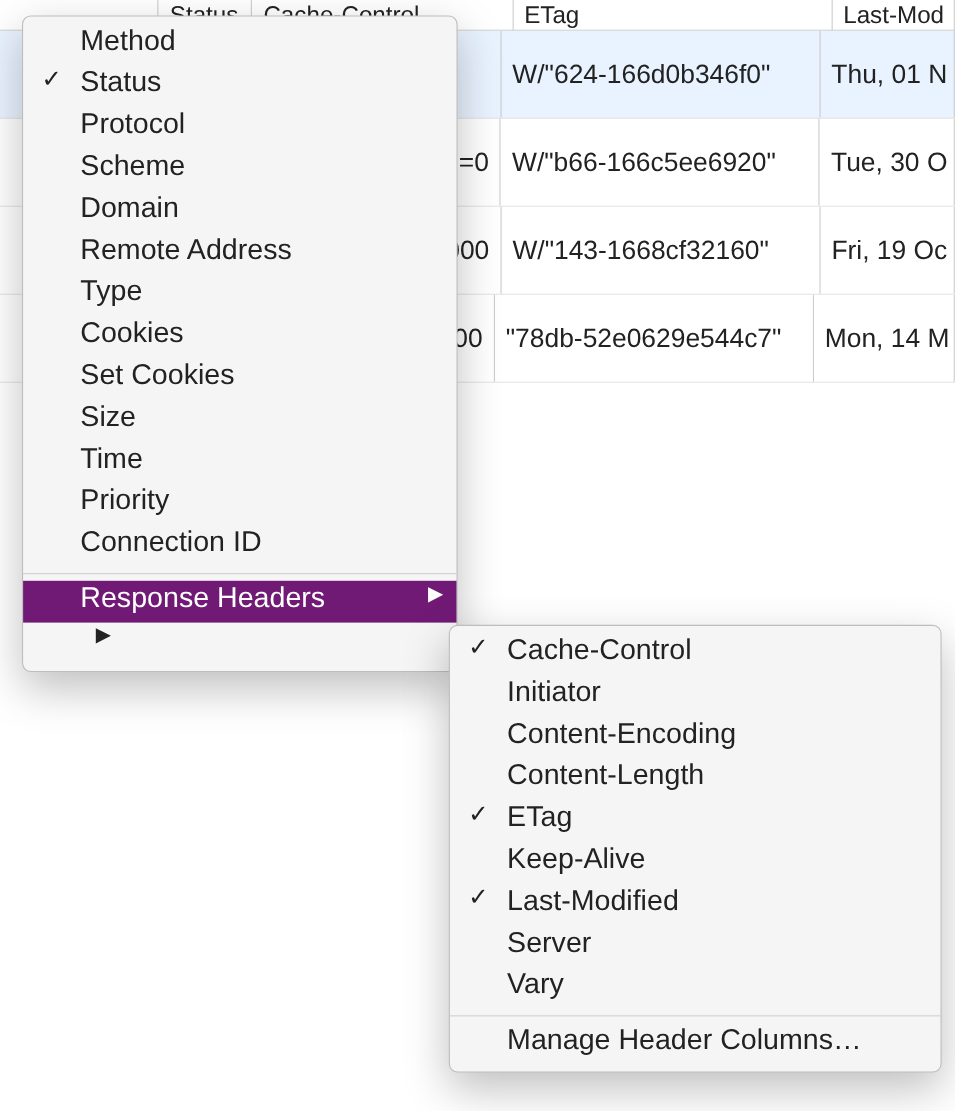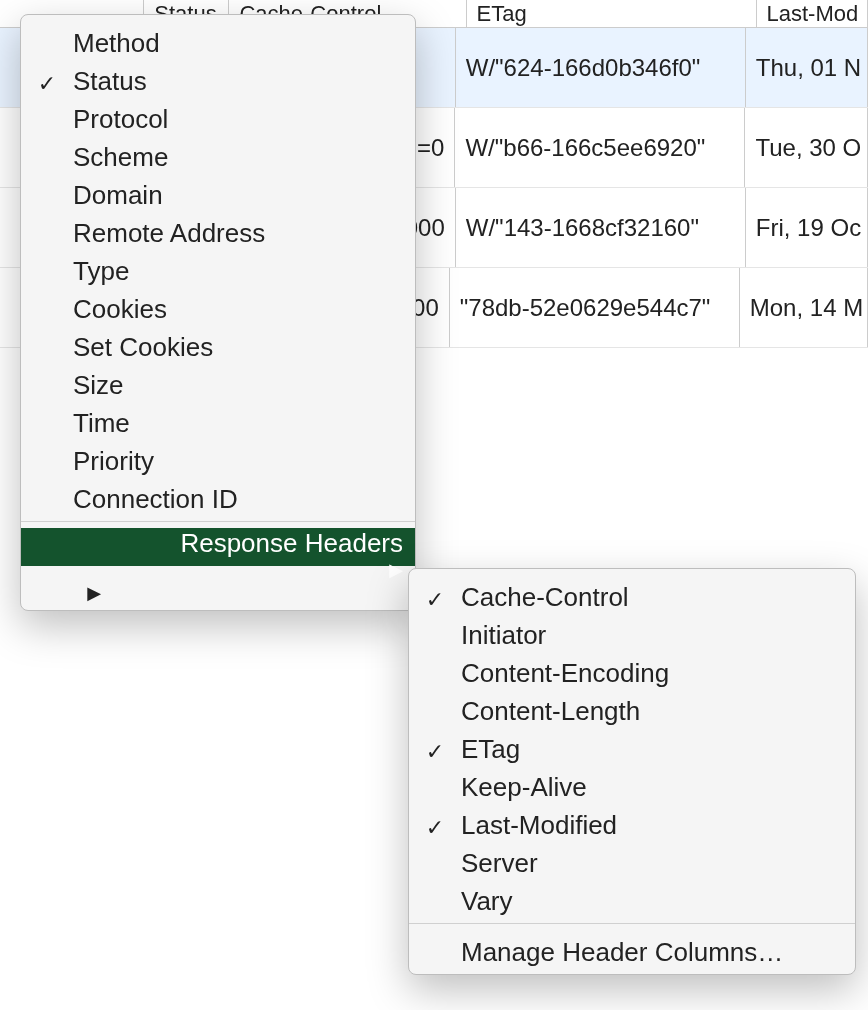--- a/index.html
+++ b/index.html
@@ -62,31 +62,30 @@
       top: 14px;
       width: 396px;
       background: #f5f5f5;
       border: 1px solid #bdbdbd;
       border-radius: 8px;
       box-shadow: 0 15px 40px rgba(0,0,0,0.25);
       padding: 6px 0;
     }
     .mi {
       display: flex;
-      align-items: flex-end;
+      align-items: flex-start;
       height: 38px;
       font-size: 26px;
       color: #222;
       padding: 0 12px 0 0;
       cursor: default;
     }
     .mi.highlight {
-      background: #14532d;
+      background: #701a75;
       color: #fff;
-      flex-direction: column;
     }
     .mi .check {
       width: 52px;
       text-align: center;
       font-size: 22px;
     }
     .mi .label {
       flex: 1;
     }
     .mi .arrow {

